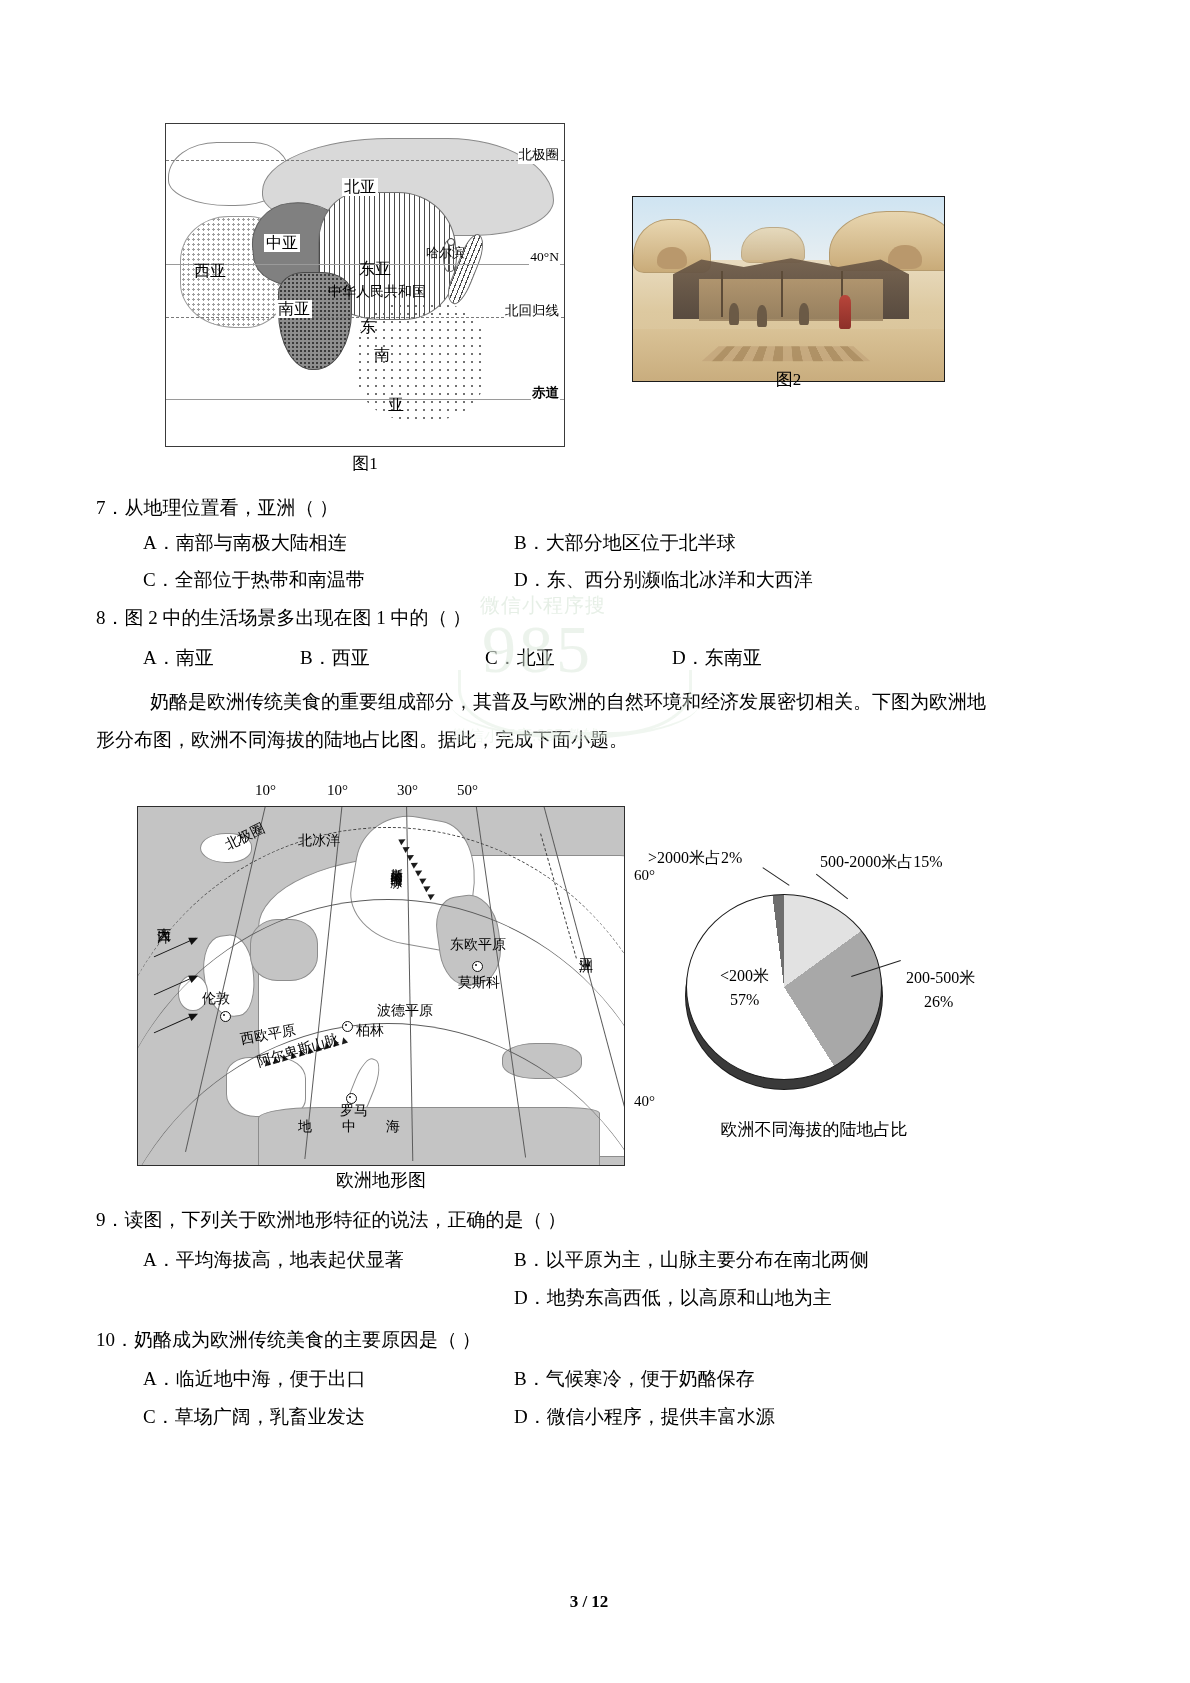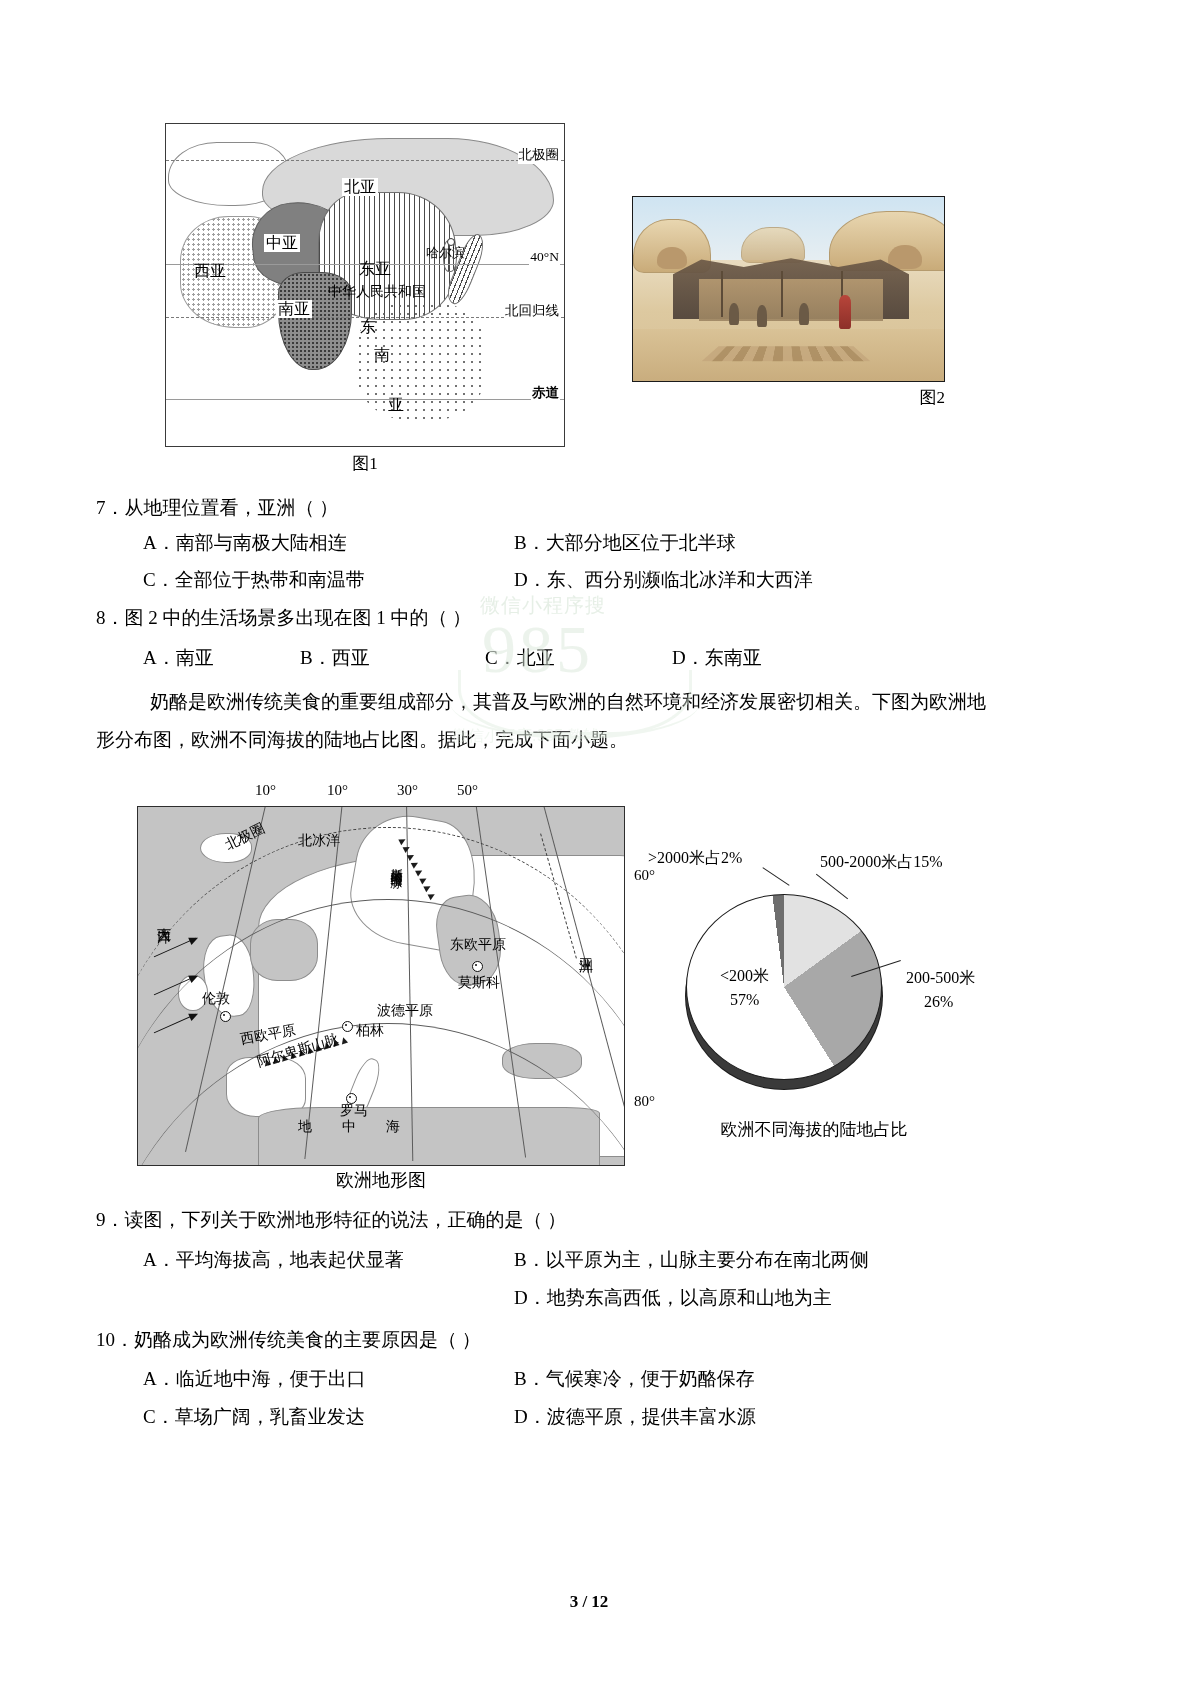--- a/index.html
+++ b/index.html
@@ -287,23 +287,23 @@
   .f2-rug {
     position: absolute;
     left: 78px; bottom: 18px;
     width: 150px; height: 20px;
     background: repeating-linear-gradient(90deg,#c4a77c 0 9px,#a98a5e 9px 18px);
     transform: perspective(60px) rotateX(42deg);
     opacity: .85;
   }
   .fig2-cap {
     position: absolute;
-    left: 632px; top: 386px;
+    left: 632px; top: 368px;
     width: 313px;
-    text-align: right;
+    text-align: center;
     font-size: 17px;
   }
 
   
   .q {
     position: absolute;
     font-size: 19px;
     line-height: 1.5;
     white-space: nowrap;
   }
@@ -717,21 +717,21 @@
 
       <div class="e-dot" style="left:208px; top:286px;"></div>
       <div class="e-lbl" style="left:202px; top:296px;">罗马</div>
 
       <div class="e-lbl" style="left:160px; top:312px; letter-spacing:30px;">地中海</div>
 
     </div>
   </div>
 
   <div class="lat-lbl" style="left:634px; top:867px;">60°</div>
-  <div class="lat-lbl" style="left:634px; top:1093px;">80°</div>
+  <div class="lat-lbl" style="left:634px; top:1093px;">40°</div>
 
   <div class="eur-cap">欧洲地形图</div>
 
   <div class="pie-wrap">
     <div class="pie-base"></div>
     <div class="pie"></div>
 
     <div class="pie-lbl" style="left:4px; top:10px;">&gt;2000米占2%</div>
     <div class="pie-lead" style="left:116px; top:38px; width:32px; transform:rotate(34deg);"></div>
 
@@ -766,18 +766,18 @@
   <div class="opt" style="left:143px; top:1366px;">
     <span>A．</span><span>临近地中海，便于出口</span>
   </div>
   <div class="opt" style="left:514px; top:1366px;">
     <span>B．</span><span>气候寒冷，便于奶酪保存</span>
   </div>
   <div class="opt" style="left:143px; top:1404px;">
     <span>C．</span><span>草场广阔，乳畜业发达</span>
   </div>
   <div class="opt" style="left:514px; top:1404px;">
-    <span>D．</span><span>波德平原，提供丰富水源</span>
+    <span>D．</span><span>微信小程序，提供丰富水源</span>
   </div>
 
   <div class="footer">3 / 12</div>
 
 </div>
 
 </body></html>

